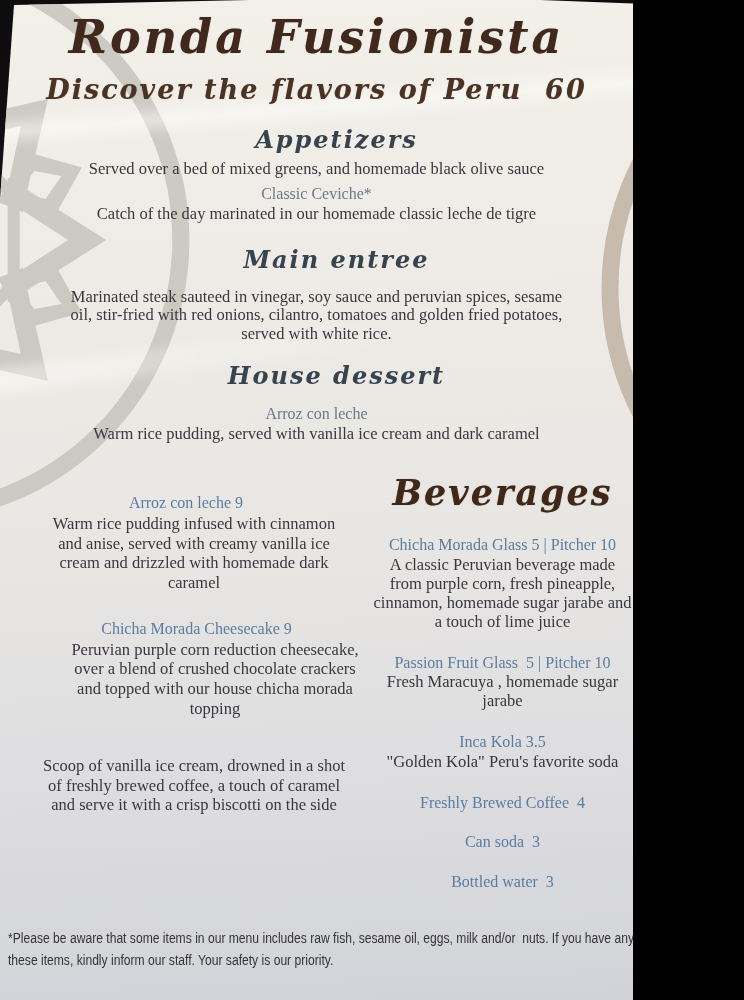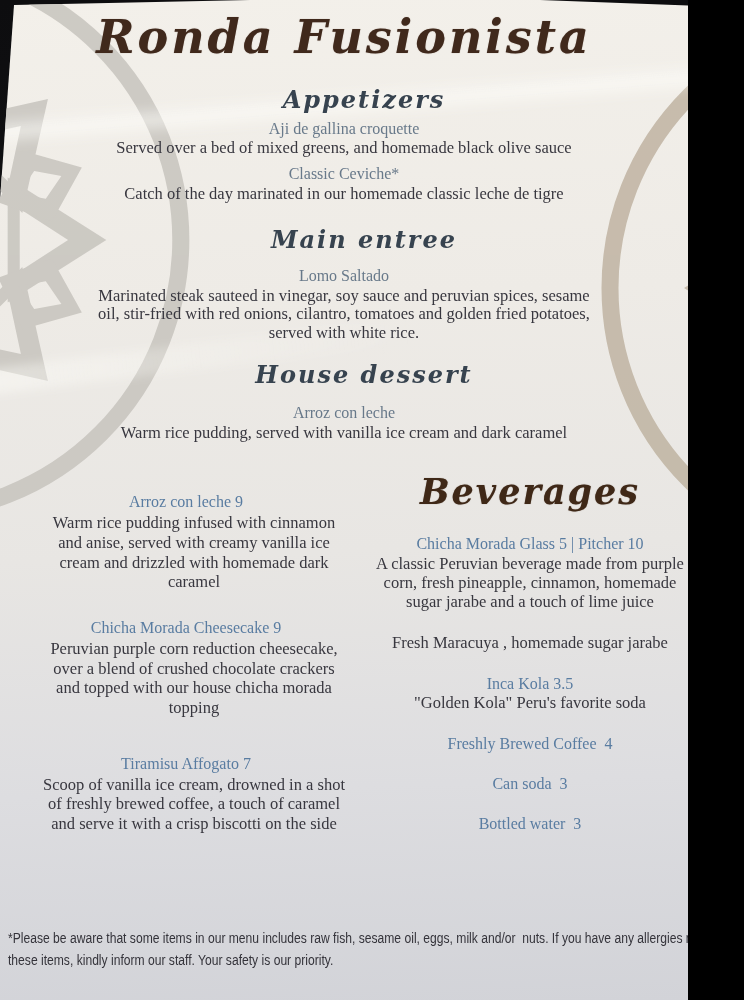--- a/index.html
+++ b/index.html
@@ -1,16 +1,16 @@
 <!DOCTYPE html>
 <html><head>
 <meta charset="utf-8">
 <style>
   html,body{margin:0;padding:0;background:#000;}
-  .photo{position:relative;width:688px;height:1000px;overflow:hidden;
+  .photo{position:relative;width:633px;height:1000px;overflow:hidden;
          background:linear-gradient(180deg,#0d0d0f,#1c1c1e);}
   .paper{position:absolute;inset:0;
          background:linear-gradient(178deg,#f3f0ea 0%,#eeebe6 30%,#e8e6e3 55%,#dddde0 78%,#d2d3d8 100%);
          clip-path:polygon(14px 5px,250px 0,540px 0,702px 6px,744px 152px,744px 1000px,0 1000px,0 200px);}
   .glare{position:absolute;pointer-events:none;}
   .glare-a{left:-30px;top:86px;width:820px;height:32px;transform:rotate(-4.5deg);
            background:linear-gradient(180deg,rgba(255,255,252,0),rgba(255,255,252,.55),rgba(255,255,252,0));
            filter:blur(4px);}
   .glare-b{left:-40px;top:338px;width:560px;height:26px;transform:rotate(-7deg);
            background:linear-gradient(90deg,rgba(255,255,250,.45),rgba(255,255,250,0) 80%);
@@ -37,21 +37,21 @@
   .item-desc:empty{display:none;}
   .lomo .item-desc{max-width:512px;}
 
   .cols{display:flex;align-items:flex-start;margin-top:29px;}
   .col-left{width:372px;}
   .col-right{flex:1;}
   .col-heading{font:bold italic 35px/1.2 "DejaVu Serif",serif;color:#3f2817;letter-spacing:2px;
                text-shadow:0 0 1px rgba(63,40,23,.45);}
   .cols .item-name{color:#597ca1;}
   .cols .menu-item{margin-top:22px;}
-  .cols .gap-md{margin-top:27px;}
+  .cols .gap-md{margin-top:27px;padding-left:21px;}
   .cols .gap-lg{margin-top:37px;}
   .col-left .item-desc{max-width:304px;line-height:1.2;margin-left:42px;}
   .col-right .item-desc{max-width:350px;line-height:1.15;}
 
   .footnote{position:absolute;left:8px;top:928px;width:870px;text-align:left;
             font:14px/21.5px "Liberation Sans",sans-serif;color:#34333a;
             transform:scaleX(.865);transform-origin:left top;}
   .footnote div{white-space:pre;}
 </style>
 </head>
@@ -88,66 +88,65 @@
         <use href="#inca-sun" width="600" height="600"></use>
       </svg>
     <svg class="sun sun-right" viewBox="0 0 600 600">
         <use href="#inca-sun" width="600" height="600"></use>
       </svg>
     <div class="glare glare-a"></div>
     <div class="glare glare-b"></div>
 
     <div class="content">
       <h1 class="title">Ronda Fusionista</h1>
+      <div class="subtitle">Discover the flavors of Peru  60</div>
 
       <div class="script-heading hd-apps">Appetizers</div>
       <div class="menu-item">
-        <div class="item-name">Aji de gallina croquette</div>
         <div class="item-desc">Served over a bed of mixed greens, and homemade black olive sauce</div>
       </div>
       <div class="menu-item mi-tight">
         <div class="item-name">Classic Ceviche*</div>
         <div class="item-desc">Catch of the day marinated in our homemade classic leche de tigre</div>
       </div>
 
       <div class="script-heading hd-main">Main entree</div>
       <div class="menu-item mi-roomy lomo">
-        <div class="item-name">Lomo Saltado</div>
         <div class="item-desc">Marinated steak sauteed in vinegar, soy sauce and peruvian spices, sesame oil, stir-fried with red onions, cilantro, tomatoes and golden fried potatoes, served with white rice.</div>
       </div>
 
       <div class="script-heading hd-house">House dessert</div>
       <div class="menu-item mi-house">
         <div class="item-name">Arroz con leche</div>
         <div class="item-desc">Warm rice pudding, served with vanilla ice cream and dark caramel</div>
       </div>
 
       <div class="cols">
         <div class="col-left">
           <div class="menu-item">
             <div class="item-name">Arroz con leche 9</div>
             <div class="item-desc">Warm rice pudding infused with cinnamon and anise, served with creamy vanilla ice cream and drizzled with homemade dark caramel</div>
           </div>
           <div class="menu-item gap-md">
             <div class="item-name">Chicha Morada Cheesecake 9</div>
             <div class="item-desc">Peruvian purple corn reduction cheesecake, over a blend of crushed chocolate crackers and  topped with our house chicha morada topping</div>
           </div>
           <div class="menu-item gap-lg">
-            <div class="item-name">Tiramisu Affogato 7</div>
             <div class="item-desc">Scoop of vanilla ice cream, drowned in a shot of freshly brewed coffee, a touch of caramel and serve it with a crisp biscotti on the side</div>
           </div>
         </div>
 
         <div class="col-right">
           <div class="col-heading">Beverages</div>
           <div class="menu-item">
             <div class="item-name">Chicha Morada Glass 5 | Pitcher 10</div>
             <div class="item-desc">A classic Peruvian beverage made from purple corn, fresh pineapple, cinnamon, homemade sugar jarabe and a touch of lime juice</div>
           </div>
           <div class="menu-item">
+            <div class="item-name">Passion Fruit Glass  5 | Pitcher 10</div>
             <div class="item-desc">Fresh Maracuya , homemade sugar jarabe</div>
           </div>
           <div class="menu-item">
             <div class="item-name">Inca Kola 3.5</div>
             <div class="item-desc">"Golden Kola" Peru's favorite soda</div>
           </div>
           <div class="menu-item">
             <div class="item-name">Freshly Brewed Coffee  4</div>
 
           </div>

